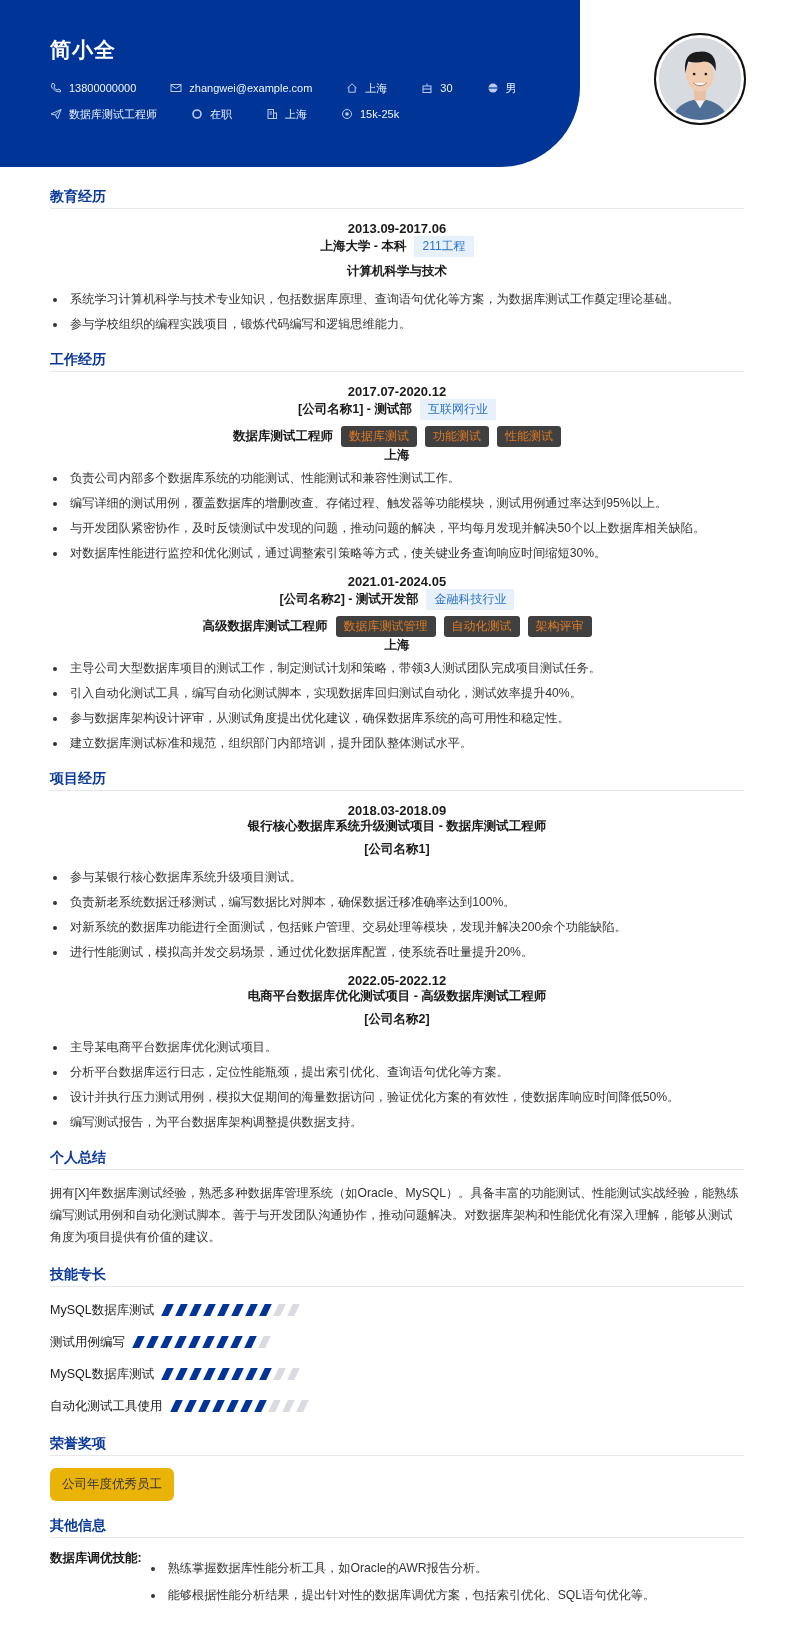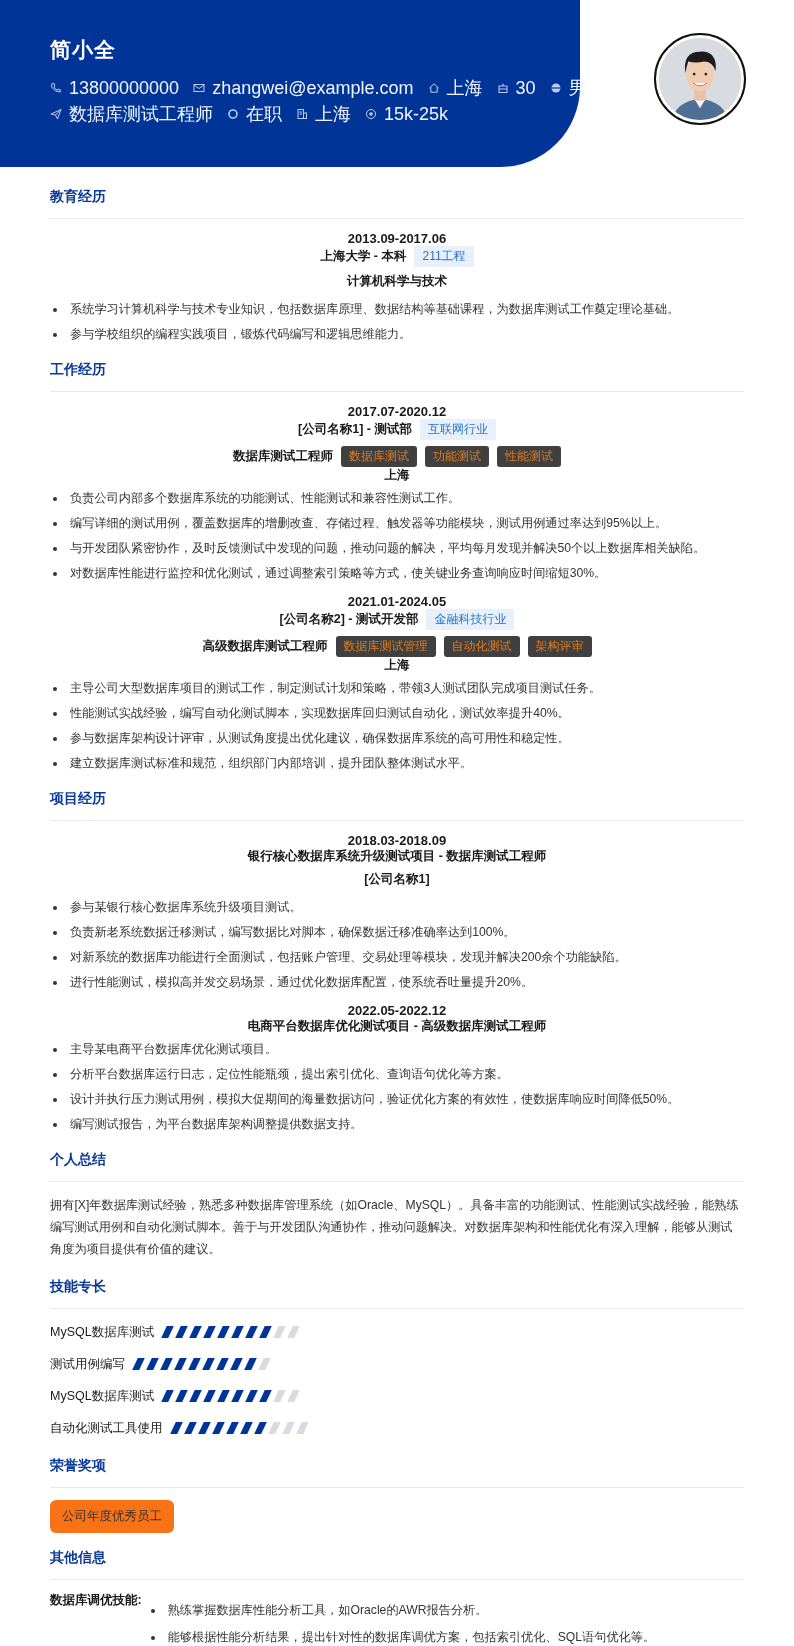--- a/index.html
+++ b/index.html
@@ -3,31 +3,31 @@
 <meta charset="utf-8">
 <style>
   * { box-sizing: border-box; margin: 0; padding: 0; }
   html, body { width: 794px; background: #ffffff; }
   body { font-family: "Liberation Sans", "DejaVu Sans", sans-serif; color: #1f1f1f; font-size: 12.5px; position: relative; }
 
   .header { position: relative; height: 170px; }
   .header-bg { position: absolute; left: 0; top: 0; width: 580px; height: 167px; background: #003597; border-bottom-right-radius: 80px; }
   .header-content { position: absolute; left: 50px; top: 36px; color: #fff; }
   .name { font-size: 21px; font-weight: bold; letter-spacing: 1px; margin-bottom: 14px; }
-  .info-row { display: flex; align-items: center; font-size: 18px; height: 20px; margin-bottom: 6px; color: #f2f5ff; }
+  .info-row { display: flex; align-items: center; font-size: 11px; height: 20px; margin-bottom: 6px; color: #f2f5ff; gap: 20px; }
   .info-item { display: flex; align-items: center; margin-right: 14px; }
   .info-item .ic { width: 12px; height: 12px; margin-right: 7px; display: inline-flex; align-items: center; justify-content: center; opacity: 0.85; }
   .info-item .ic svg { width: 12px; height: 12px; }
 
   .avatar { position: absolute; left: 654px; top: 33px; width: 92px; height: 92px; border-radius: 50%; border: 2px solid #111; background: #fff; padding: 3px; }
   .avatar-inner { width: 100%; height: 100%; border-radius: 50%; overflow: hidden; background: #d6d9de; position: relative; }
 
   .main { padding: 0 50px; }
   .section { margin-top: 18px; }
-  .section-title { font-size: 14px; font-weight: bold; color: #0b3a9a; padding-bottom: 12px; border-bottom: 1px solid #e6e8ec; margin-bottom: 12px; }
+  .section-title { font-size: 14px; font-weight: bold; color: #0b3a9a; padding-bottom: 2px; border-bottom: 1px solid #e6e8ec; margin-bottom: 12px; }
 
   .entry { margin-bottom: 12px; }
   .row { display: flex; align-items: center; justify-content: space-between; min-height: 22px; margin-bottom: 6px; flex-direction: column; }
   .date { font-size: 13px; font-weight: bold; color: #1a1a1a; }
   .right-group { display: flex; align-items: center; }
   .org { font-size: 12.5px; font-weight: bold; color: #1a1a1a; }
   .tag-blue { margin-left: 8px; background: #e8f1fb; color: #2a74c9; font-size: 12px; padding: 2px 8px; border-radius: 0; }
   .tag-orange { margin-left: 8px; background: #404040; color: #e07a1f; font-size: 12px; padding: 2px 8px; border-radius: 3px; }
   .subtitle { font-size: 12.5px; font-weight: bold; color: #1a1a1a; }
   .left-group { display: flex; align-items: center; }
@@ -37,21 +37,21 @@
   ul.bullets li::before { content: ""; position: absolute; left: 3px; top: 7px; width: 4px; height: 4px; border-radius: 50%; background: #333; }
 
   .summary { font-size: 12.2px; line-height: 22px; color: #333; }
 
   .skill { display: flex; align-items: center; height: 22px; margin-bottom: 10px; }
   .skill-name { font-size: 12.5px; color: #1a1a1a; margin-right: 10px; }
   .skill-bars { display: flex; }
   .skill-bars .seg { width: 7px; height: 12px; margin-right: 7px; transform: skewX(-25deg); background: #003597; }
   .skill-bars .seg.off { background: #d9dbe0; }
 
-  .award { display: inline-block; background: #f97316; border-radius: 6px; padding: 8px 12px; font-size: 12.5px; color: #333; margin-bottom: 16px; }
+  .award { display: inline-block; background: #eab308; border-radius: 6px; padding: 8px 12px; font-size: 12.5px; color: #333; margin-bottom: 16px; }
 
   .other-row { display: flex; }
   .other-label { font-size: 12.5px; font-weight: bold; color: #1a1a1a; white-space: nowrap; line-height: 17px; }
   .other-list { list-style: none; margin-left: 6px; }
   .other-list li { position: relative; padding-left: 20px; font-size: 12.2px; line-height: 17px; margin-bottom: 8px; color: #333; margin-top: 10px; }
   .other-list li::before { content: ""; position: absolute; left: 3px; top: 7px; width: 4px; height: 4px; border-radius: 50%; background: #333; }
 </style>
 </head>
 <body>
 
@@ -170,21 +170,21 @@
         <span class="date">2013.09-2017.06</span>
         <div class="right-group">
           <span class="org">上海大学 - 本科</span>
           <span class="tag-blue">211工程</span>
         </div>
       </div>
       <div class="row">
         <span class="subtitle">计算机科学与技术</span>
       </div>
       <ul class="bullets">
-        <li>系统学习计算机科学与技术专业知识，包括数据库原理、数据结构等基础课程，为数据库测试工作奠定理论基础。</li>
+        <li>系统学习计算机科学与技术专业知识，包括数据库原理、查询语句优化等方案，为数据库测试工作奠定理论基础。</li>
         <li>参与学校组织的编程实践项目，锻炼代码编写和逻辑思维能力。</li>
       </ul>
     </div>
   </div>
 
   <div class="section">
     <div class="section-title">工作经历</div>
 
     <div class="entry">
       <div class="row">
@@ -223,21 +223,21 @@
         <div class="left-group">
           <span class="subtitle">高级数据库测试工程师</span>
           <span class="tag-orange">数据库测试管理</span>
           <span class="tag-orange">自动化测试</span>
           <span class="tag-orange">架构评审</span>
         </div>
         <span class="subtitle">上海</span>
       </div>
       <ul class="bullets">
         <li>主导公司大型数据库项目的测试工作，制定测试计划和策略，带领3人测试团队完成项目测试任务。</li>
-        <li>性能测试实战经验，编写自动化测试脚本，实现数据库回归测试自动化，测试效率提升40%。</li>
+        <li>引入自动化测试工具，编写自动化测试脚本，实现数据库回归测试自动化，测试效率提升40%。</li>
         <li>参与数据库架构设计评审，从测试角度提出优化建议，确保数据库系统的高可用性和稳定性。</li>
         <li>建立数据库测试标准和规范，组织部门内部培训，提升团队整体测试水平。</li>
       </ul>
     </div>
   </div>
 
   <div class="section">
     <div class="section-title">项目经历</div>
 
     <div class="entry">
@@ -253,20 +253,23 @@
         <li>负责新老系统数据迁移测试，编写数据比对脚本，确保数据迁移准确率达到100%。</li>
         <li>对新系统的数据库功能进行全面测试，包括账户管理、交易处理等模块，发现并解决200余个功能缺陷。</li>
         <li>进行性能测试，模拟高并发交易场景，通过优化数据库配置，使系统吞吐量提升20%。</li>
       </ul>
     </div>
 
     <div class="entry">
       <div class="row">
         <span class="date">2022.05-2022.12</span>
         <span class="org">电商平台数据库优化测试项目 - 高级数据库测试工程师</span>
+      </div>
+      <div class="row">
+        <span class="subtitle">[公司名称2]</span>
       </div>
       <ul class="bullets">
         <li>主导某电商平台数据库优化测试项目。</li>
         <li>分析平台数据库运行日志，定位性能瓶颈，提出索引优化、查询语句优化等方案。</li>
         <li>设计并执行压力测试用例，模拟大促期间的海量数据访问，验证优化方案的有效性，使数据库响应时间降低50%。</li>
         <li>编写测试报告，为平台数据库架构调整提供数据支持。</li>
       </ul>
     </div>
   </div>
 

